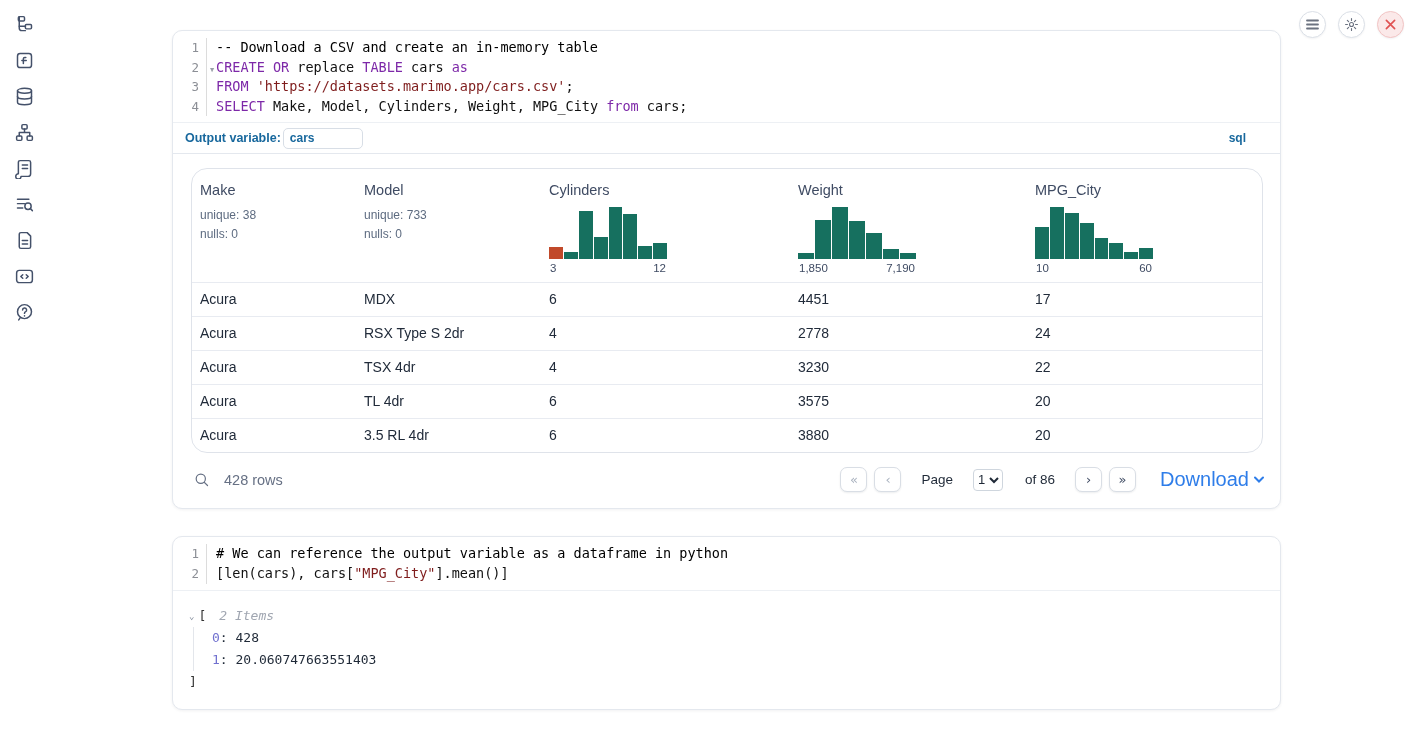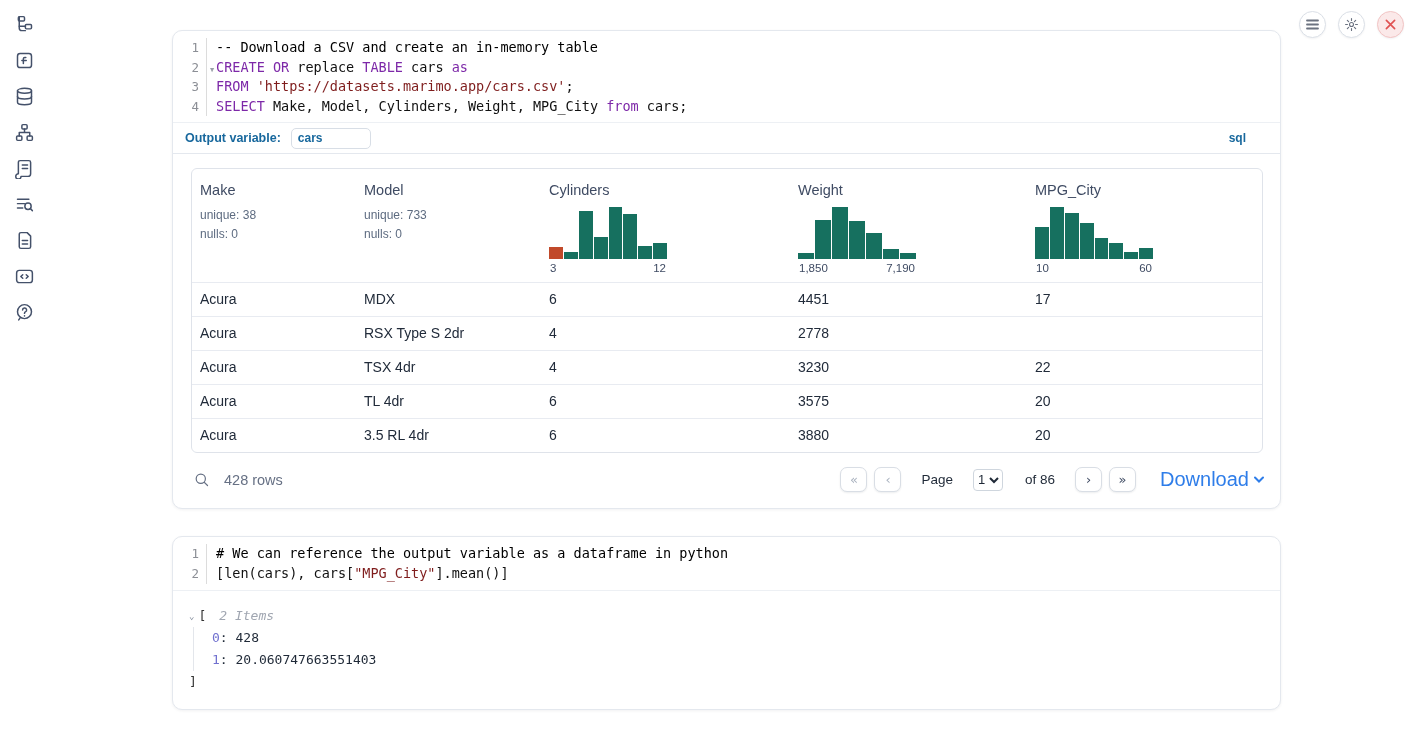--- a/index.html
+++ b/index.html
@@ -28,27 +28,27 @@
   .gutter { width:34px; flex:0 0 34px; text-align:right; color:#8c8f96; padding-right:7px; border-right:1px solid #dcdcdc; position:relative; font-size:12.5px; }
   .fold { position:absolute; right:-4px; top:3px; font-size:8px; color:#9aa0a8; transform:translateX(100%); }
   .codeln { padding-left:9px; color:#111; }
   .tok-kw { color:#7d28a8; }
   .tok-comment { color:#000000; }
   .tok-str { color:#7f1d1d; }
   .tok-plain { color:#111; }
 
   
   .outvar-row { display:flex; align-items:center; border-top:1px solid #edf0f4; border-bottom:1px solid #e4e8ee; padding:5px 34px 5px 12px; height:32px; }
-  .outvar-label { color:#18689d; font-weight:bold; font-size:12.5px; margin-right:10px; }
+  .outvar-label { color:#18689d; font-weight:bold; font-size:12.5px; margin-right:2px; }
   .outvar-input { width:80px; height:21px; border:1px solid #d8dee6; border-radius:5px; color:#18689d; font-weight:bold; font-size:12px; padding:0 6px; font-family:"Liberation Sans",sans-serif; }
   .lang-badge { margin-left:auto; color:#18689d; font-weight:bold; font-size:12px; cursor:pointer; }
 
   
   .table-wrap { padding:14px 17px 0 18px; }
-  .dtable { border:1px solid #dfe3ea; border-radius:6px; overflow:hidden; }
+  .dtable { border:1px solid #dfe3ea; border-radius:16px; overflow:hidden; }
   .t-grid { display:grid; grid-template-columns:164px 185px 249px 237px 1fr; }
   .th-cell { padding:13px 8px 8px 8px; cursor:pointer; }
   .th-name { font-size:14.5px; color:#3f4b63; margin-bottom:9px; }
   .th-stats div { font-size:12px; color:#5d6b80; line-height:16.5px; margin-top:2px; }
   .hist { width:118px; margin-top:3px; }
   .hist-bars { height:52px; display:flex; align-items:flex-end; gap:1px; }
   .hist-bars .bar { flex:1; }
   .hist-axis { display:flex; justify-content:space-between; font-size:11.5px; color:#3f4b63; margin-top:3px; padding:0 1px; }
   .t-row { display:grid; grid-template-columns:164px 185px 249px 237px 1fr; border-top:1px solid #e8ebf1; }
   .t-row > div { padding:8px 8px; font-size:14px; color:#212b3a; line-height:17px; }
@@ -253,20 +253,21 @@
           <div>MDX</div>
           <div>6</div>
           <div>4451</div>
           <div>17</div>
         </div>
         <div class="t-row">
           <div>Acura</div>
           <div>RSX Type S 2dr</div>
           <div>4</div>
           <div>2778</div>
+          <div>24</div>
         </div>
         <div class="t-row">
           <div>Acura</div>
           <div>TSX 4dr</div>
           <div>4</div>
           <div>3230</div>
           <div>22</div>
         </div>
         <div class="t-row">
           <div>Acura</div>

